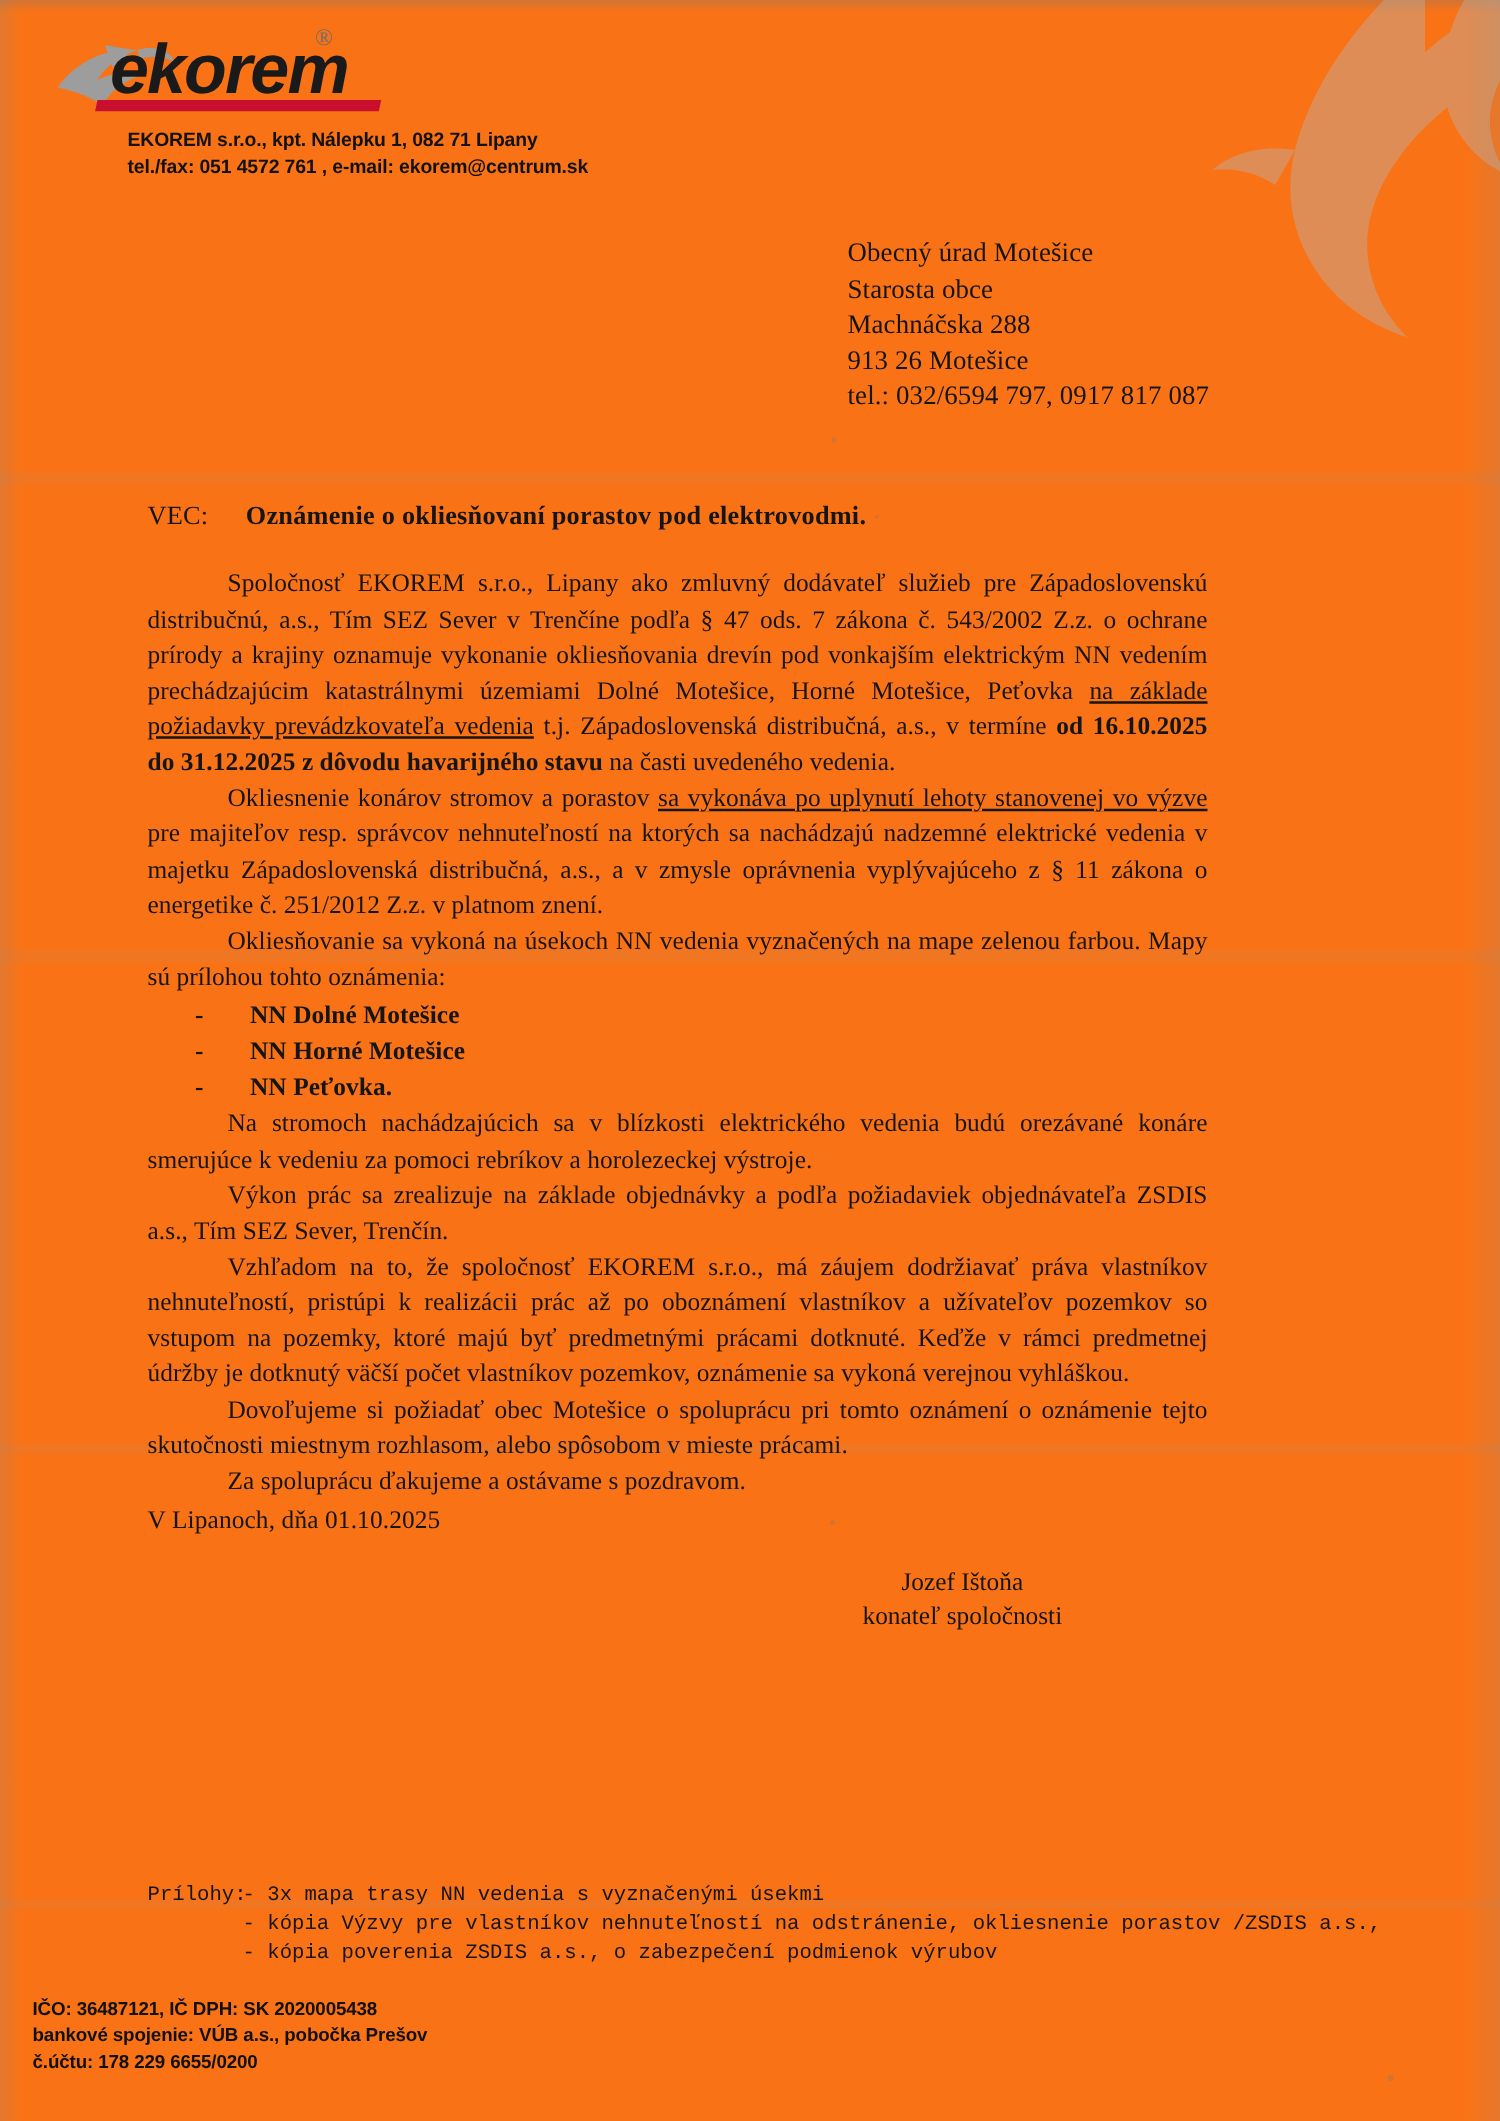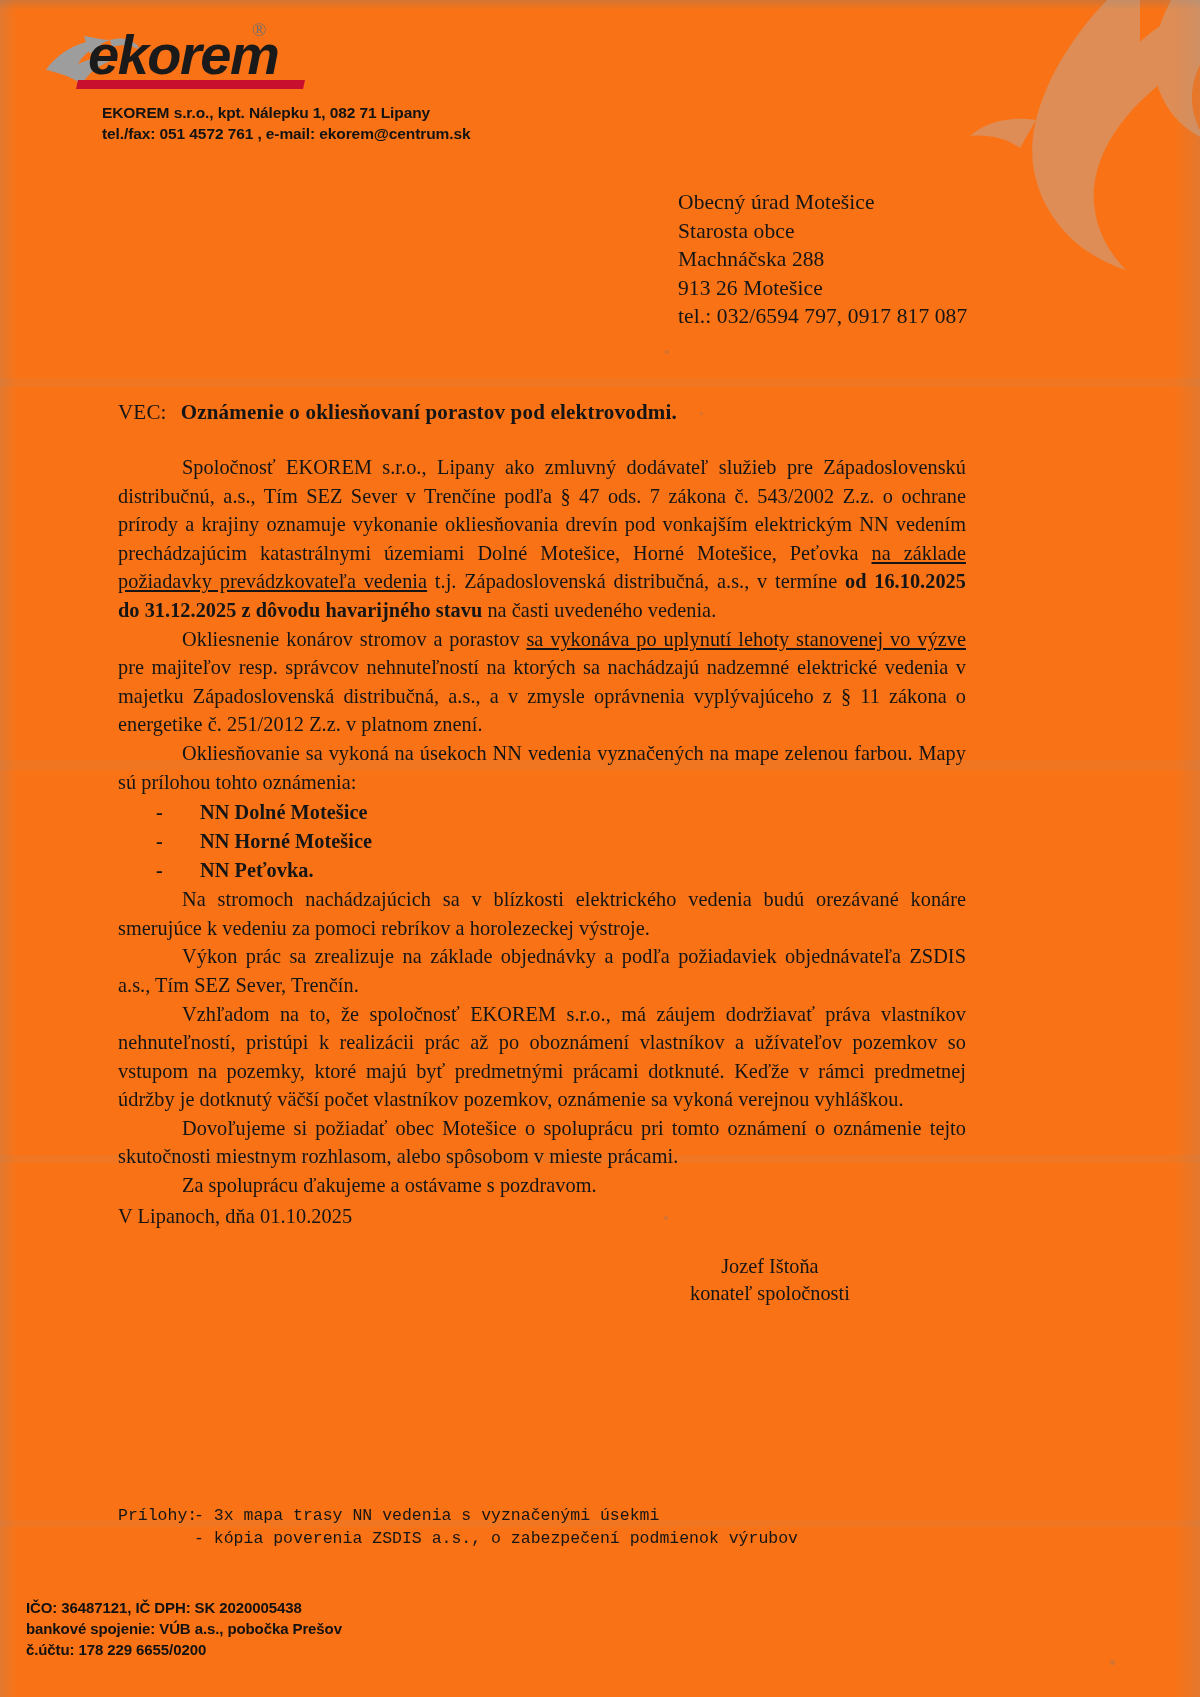--- a/index.html
+++ b/index.html
@@ -74,21 +74,21 @@
   .address {
     position: absolute; left: 648px; top: 188px;
     font-size: 21.5px; line-height: 28.5px; letter-spacing: .1px; margin-left: 30px;
   }
 
   
   .subject {
     position: absolute; left: 118px; top: 400px;
     font-size: 21px; letter-spacing: .2px;
   }
-  .subject .vec-label { margin-right: 14px; }
+  .subject .vec-label { margin-right: 30px; }
   .subject .vec-text { font-weight: bold; }
 
   
   .body-text {
     position: absolute; left: 118px; top: 453px; width: 848px;
     font-size: 20.3px; line-height: 28.6px;
     text-align: justify; letter-spacing: .05px;
   }
   .body-text p { margin: 0; text-indent: 64px; }
   .body-text p.gap { }
@@ -236,20 +236,21 @@
   <div class="issue-place">V Lipanoch, dňa 01.10.2025</div>
 
   <div class="signature">
     <div>Jozef Ištoňa</div>
     <div>konateľ spoločnosti</div>
   </div>
 
   <div class="attachments">
     <span class="att-head">Prílohy:</span><span class="att-list">
       <div>- 3x mapa trasy NN vedenia s vyznačenými úsekmi</div>
+      <div>- kópia Výzvy pre vlastníkov nehnuteľností na odstránenie, okliesnenie porastov /ZSDIS a.s.,</div>
       <div>- kópia poverenia ZSDIS a.s., o zabezpečení podmienok výrubov</div>
     </span>
   </div>
 
   <div class="footer">
     <div>IČO: 36487121, IČ DPH: SK 2020005438</div>
     <div>bankové spojenie: VÚB a.s., pobočka Prešov</div>
     <div>č.účtu: 178 229 6655/0200</div>
   </div>
 

